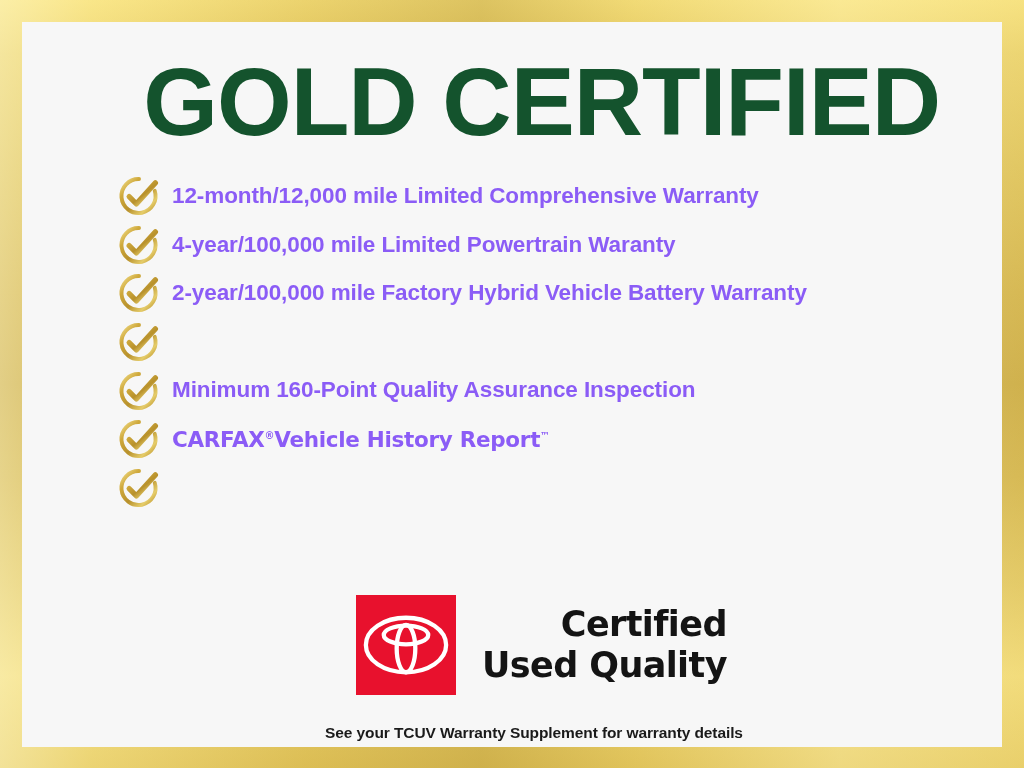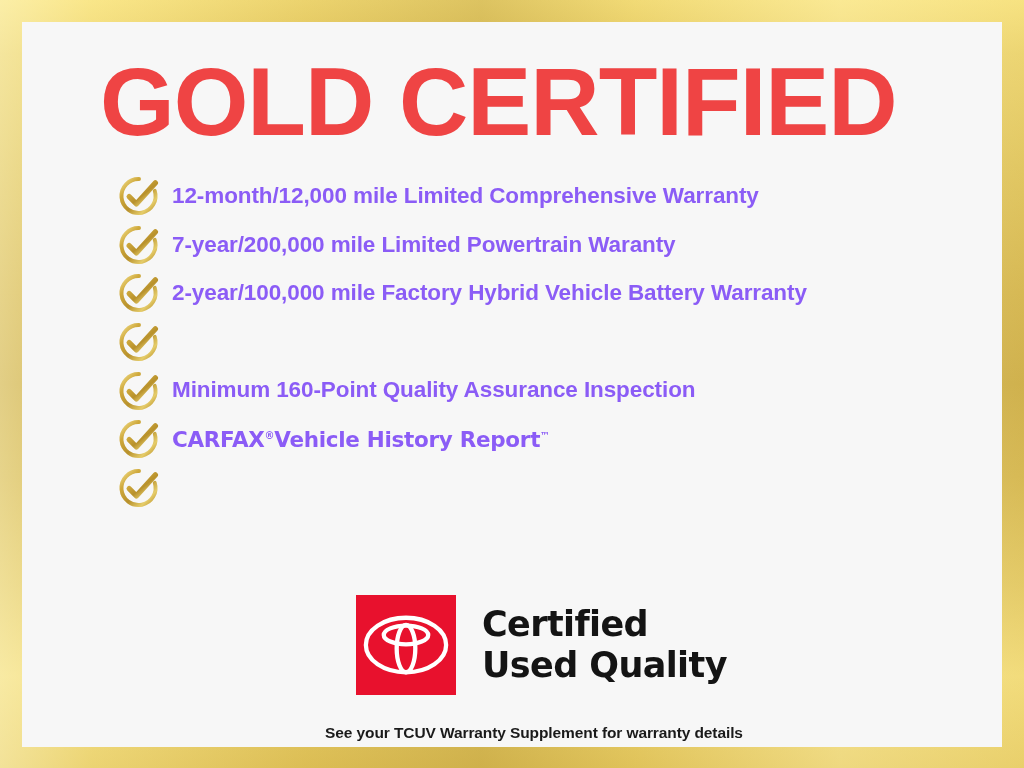--- a/index.html
+++ b/index.html
@@ -61,27 +61,27 @@
     box-sizing: border-box;
     z-index: 2;
   }
 
   
   .headline {
     position: absolute;
     left: 78px;
     top: 32px;
     width: 840px;
-    text-align: left;
+    text-align: right;
     font-family: "Liberation Sans Narrow", "Liberation Sans", sans-serif;
     font-weight: bold;
     font-size: 96px;
     line-height: 1;
     letter-spacing: -1px;
-    color: #ef4444;
+    color: #14532d;
     white-space: nowrap;
     transform: scaleX(1.0);
   }
 
   
   .benefits {
     position: absolute;
     left: 96px;
     top: 150px;
     width: 860px;
@@ -123,20 +123,21 @@
     line-height: 0;
   }
 
   
   .toyota-lockup {
     position: absolute;
     left: 334px;
     top: 573px;
     display: flex;
     align-items: center;
+    text-align: right;
   }
   .toyota-mark {
     width: 100px;
     height: 100px;
     background: #e8112d;
     display: flex;
     align-items: center;
     justify-content: center;
     flex: 0 0 auto;
   }
@@ -191,21 +192,21 @@
           <path d="M17 33 L28 44 L57 12" fill="none" stroke="url(#g1)" stroke-width="8" stroke-linecap="round" stroke-linejoin="round"></path>
         </svg>
         <span class="benefit-label">12-month/12,000 mile Limited Comprehensive Warranty</span>
       </div>
 
       <div class="benefit-row">
         <svg class="check-icon" viewBox="0 0 64 64">
           <path d="M32 6 A26 26 0 1 0 56 24" fill="none" stroke="url(#g1)" stroke-width="6" stroke-linecap="round"></path>
           <path d="M17 33 L28 44 L57 12" fill="none" stroke="url(#g1)" stroke-width="8" stroke-linecap="round" stroke-linejoin="round"></path>
         </svg>
-        <span class="benefit-label">7-year/200,000 mile Limited Powertrain Waranty</span>
+        <span class="benefit-label">4-year/100,000 mile Limited Powertrain Waranty</span>
       </div>
 
       <div class="benefit-row">
         <svg class="check-icon" viewBox="0 0 64 64">
           <path d="M32 6 A26 26 0 1 0 56 24" fill="none" stroke="url(#g1)" stroke-width="6" stroke-linecap="round"></path>
           <path d="M17 33 L28 44 L57 12" fill="none" stroke="url(#g1)" stroke-width="8" stroke-linecap="round" stroke-linejoin="round"></path>
         </svg>
         <span class="benefit-label">2-year/100,000 mile Factory Hybrid Vehicle Battery Warranty</span>
       </div>
 

